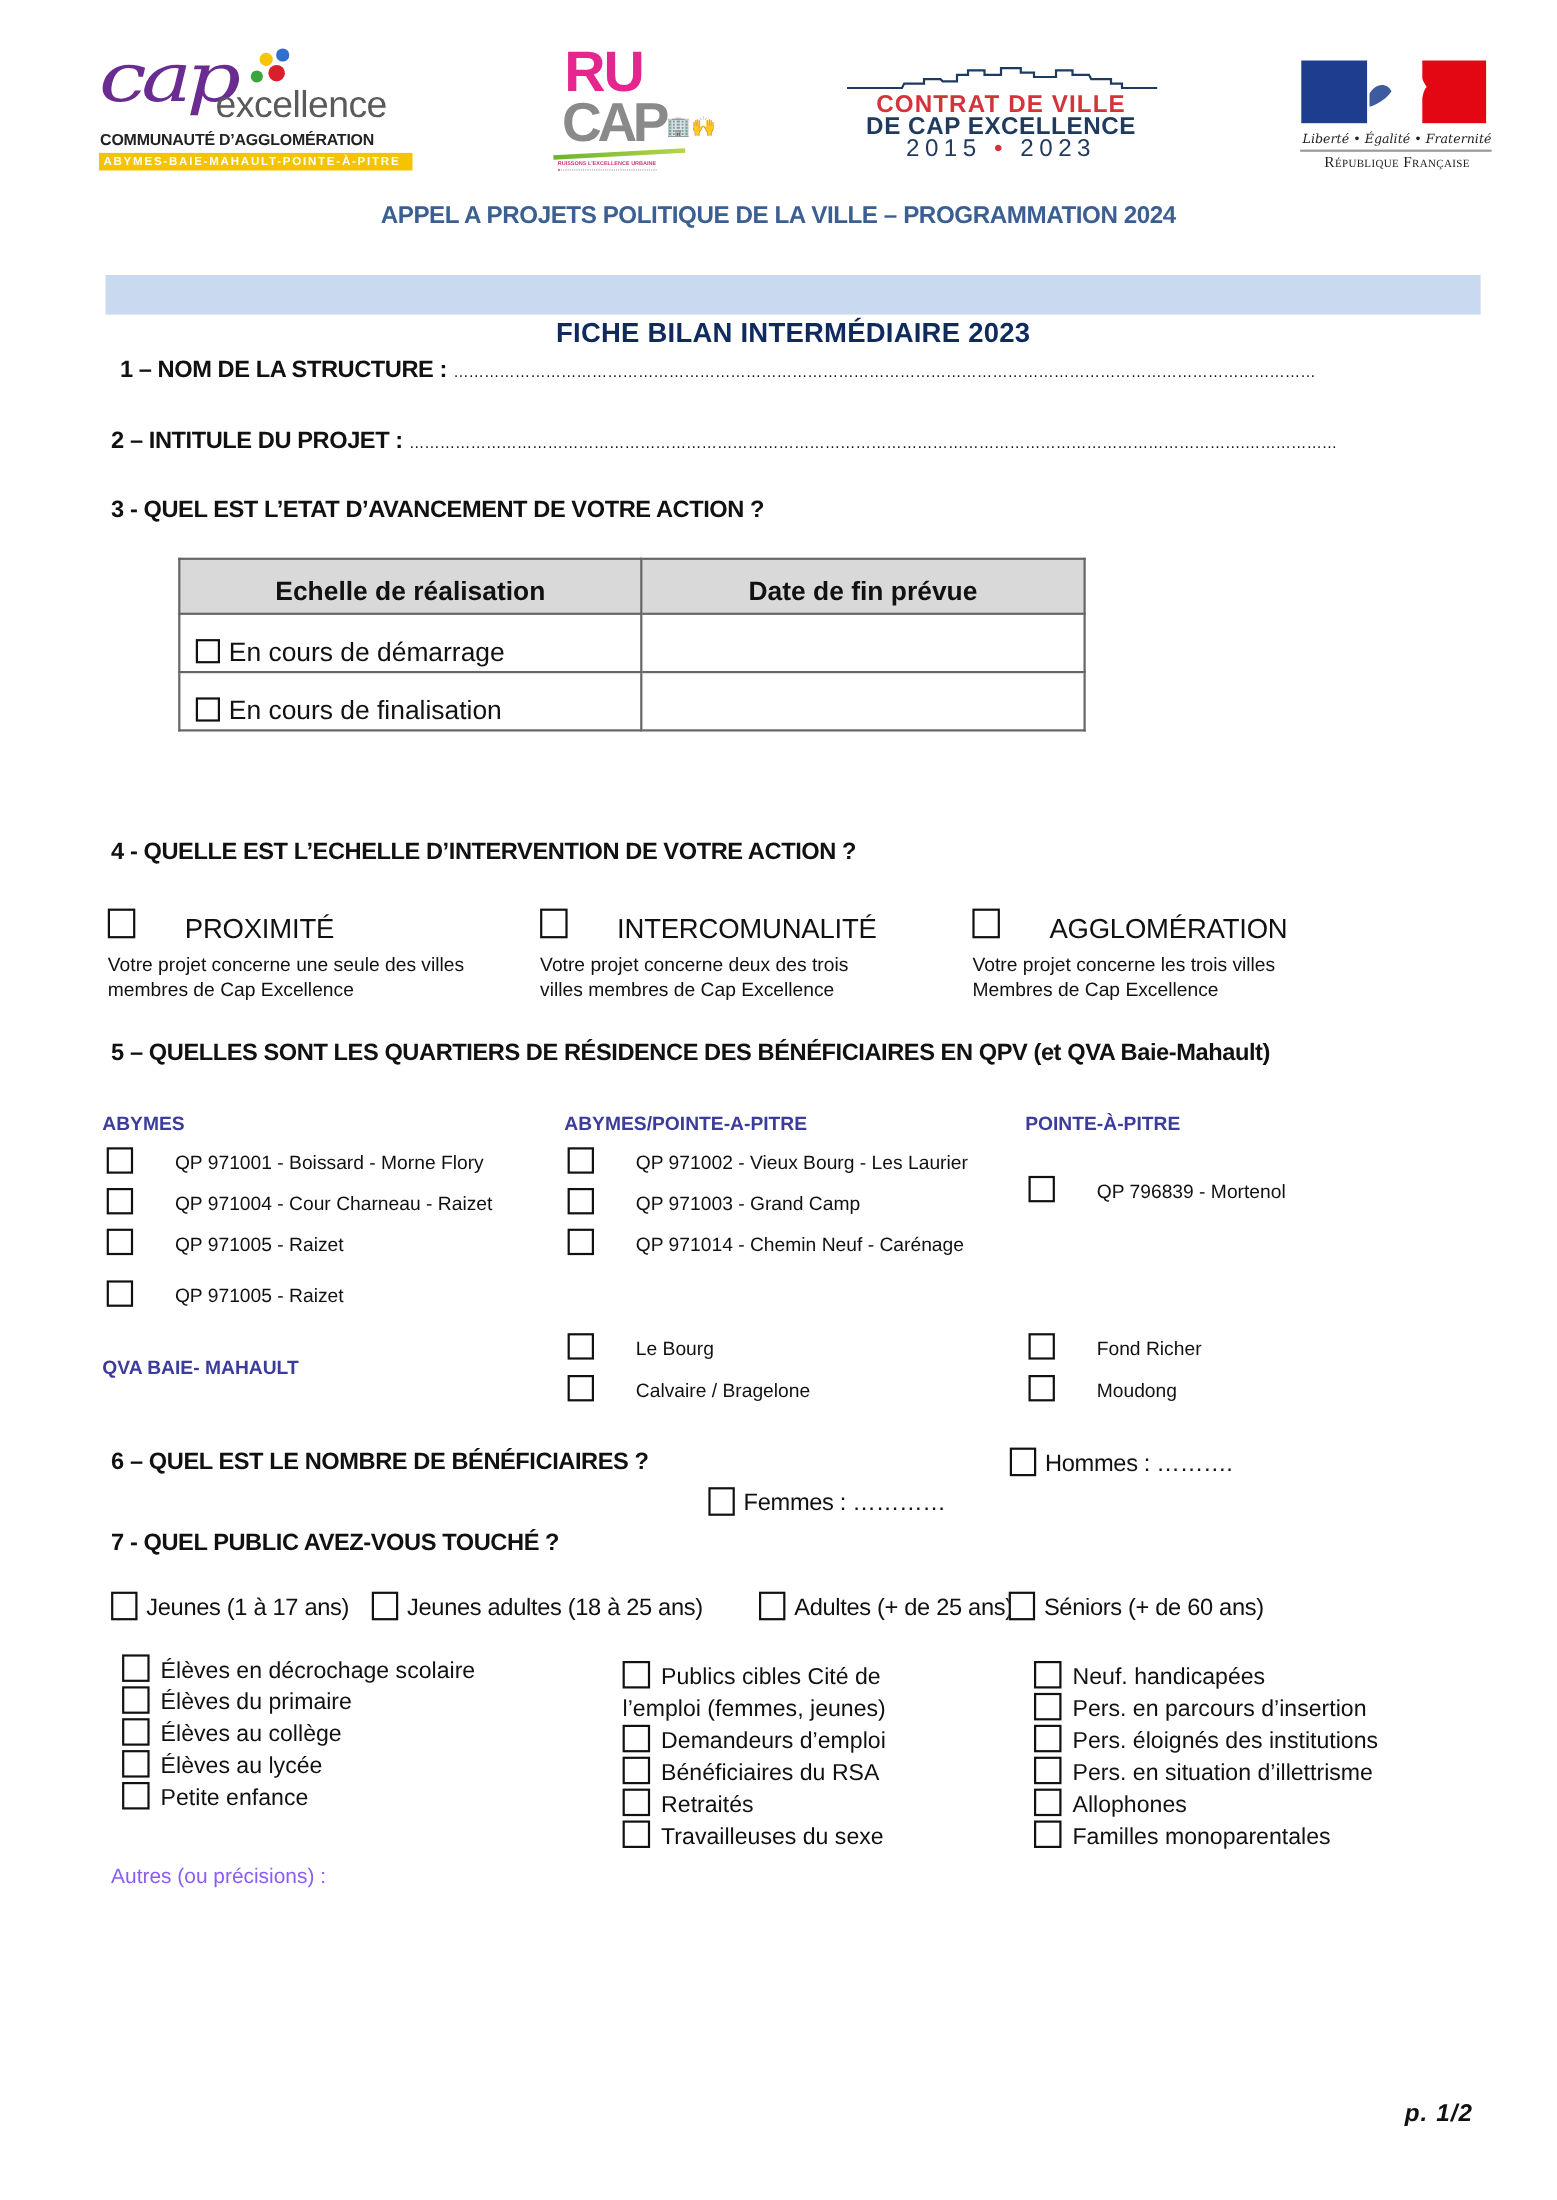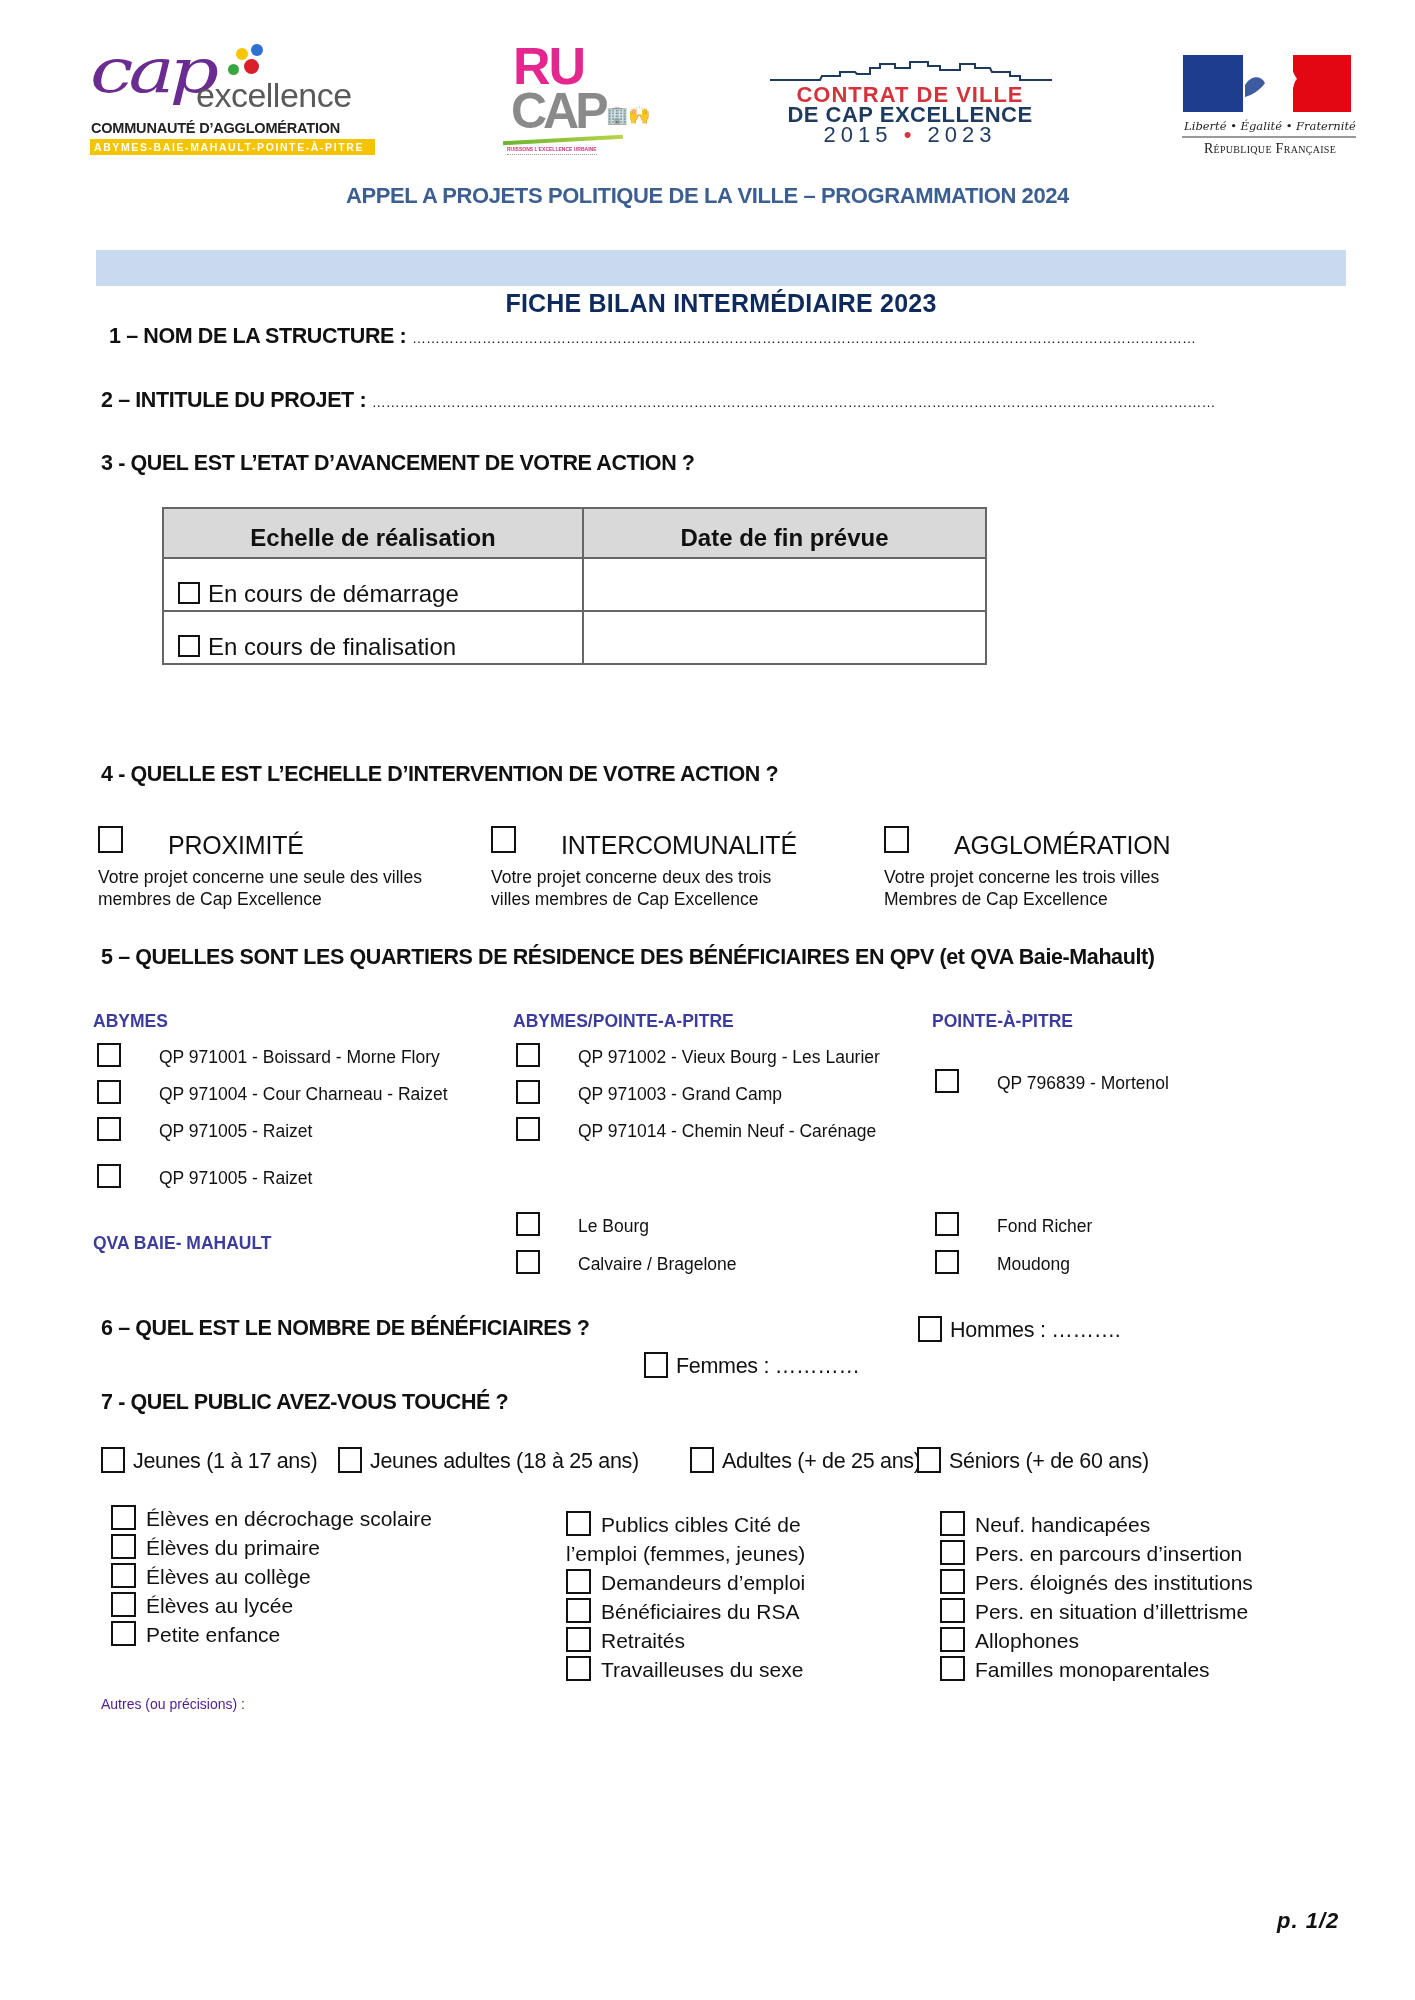--- a/index.html
+++ b/index.html
@@ -68,21 +68,21 @@
   .qp-item { position: absolute; }
   .qp-item .cb { position: absolute; left: 0; top: 0; width: 24px; height: 24px; }
   .qp-text { position: absolute; left: 62px; top: 4px; font-size: 17.5px; color: #111; white-space: nowrap; }
 
   
   .inline-opt { position: absolute; font-size: 21.5px; color: #111; white-space: nowrap; letter-spacing: -0.3px; }
   .inline-opt .cb { width: 24px; height: 26px; margin-right: 8px; vertical-align: -5px; }
   .pub-list { position: absolute; font-size: 21px; line-height: 29px; color: #111; }
   .pub-list .row { white-space: nowrap; }
   .pub-list .cb { width: 25px; height: 25px; margin-right: 10px; vertical-align: -4px; border-width: 2px; }
-  .autres { font-size: 14px; color: #4c1d95; }
+  .autres { font-size: 19px; color: #8b5cf6; }
 
   .page-num { left: 1277px; top: 1908px; font-size: 22px; font-weight: bold; font-style: italic; color: #111; letter-spacing: 1px; }
 </style>
 </head>
 <body>
 
 <div class="abs logo-cap">
   <span class="cap-script">cap</span>
   <span class="cap-dot" style="left:148px;top:8px;width:12px;height:12px;background:#f7c600;"></span>
   <span class="cap-dot" style="left:163px;top:4px;width:12px;height:12px;background:#2f6fcf;"></span>

